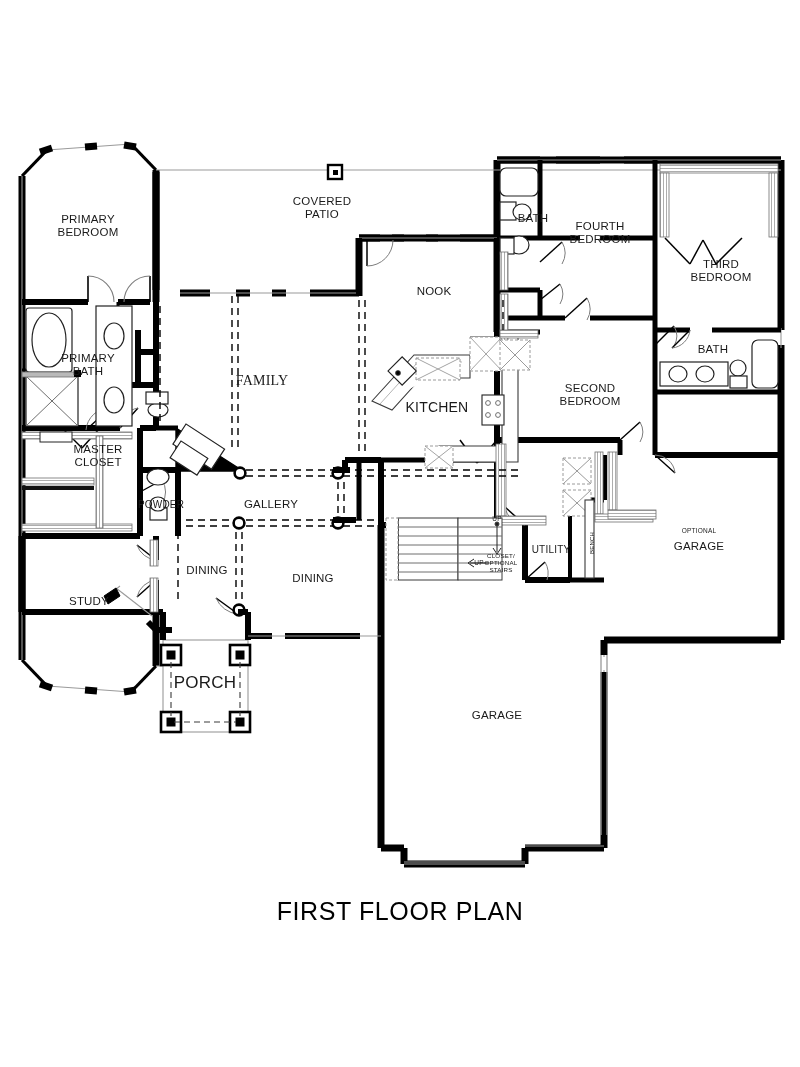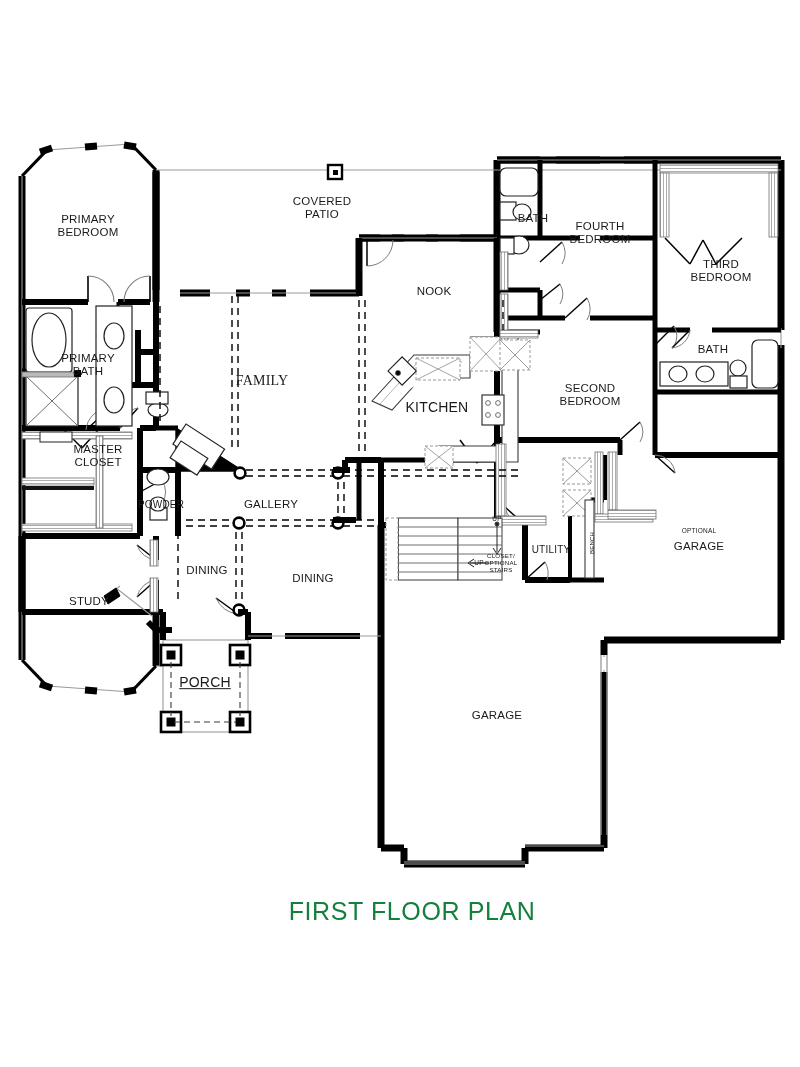--- a/index.html
+++ b/index.html
@@ -2,22 +2,22 @@
 <html><head>
 <meta charset="utf-8">
 <style>
   html,body{margin:0;padding:0;background:#ffffff;}
   body{width:800px;height:1067px;font-family:"Liberation Sans",sans-serif;color:#000;}
   #stage{position:relative;width:800px;height:1067px;overflow:hidden;background:#fff;}
   #plan{position:absolute;left:0;top:0;width:800px;height:1067px;}
   .lbl{position:absolute;text-align:center;line-height:1.12;color:#1a1a1a;
        font-family:"Liberation Sans",sans-serif;white-space:pre;
        transform:translate(-50%,-50%);letter-spacing:.2px;}
-  #title{position:absolute;left:412px;top:911px;transform:translate(-50%,-50%);
-         font-size:25px;letter-spacing:.6px;color:#15803d;white-space:nowrap;}
+  #title{position:absolute;left:400px;top:911px;transform:translate(-50%,-50%);
+         font-size:25px;letter-spacing:.6px;color:#000000;white-space:nowrap;}
   .vert{writing-mode:vertical-rl;transform:translate(-50%,-50%) rotate(180deg);}
 </style>
 </head>
 <body>
 
 <div id="stage">
 
   <svg id="plan" viewBox="0 0 800 1067" xmlns="http://www.w3.org/2000/svg">
     <defs>
 
@@ -577,21 +577,21 @@
       <div class="lbl" style="left: 271px; top: 504px; font-size: 11.5px;">GALLERY</div>
       <div class="lbl" style="left: 551px; top: 536px; font-size: 10px; margin-top: 14px;">UTILITY</div>
       <div class="lbl" style="left: 699px; top: 546px; font-size: 11.5px;">GARAGE</div>
       <div class="lbl" style="left: 699px; top: 531px; font-size: 6.5px;">OPTIONAL</div>
       <div class="lbl" style="left: 207px; top: 570px; font-size: 11.5px;">DINING</div>
       <div class="lbl" style="left: 313px; top: 578px; font-size: 11.5px;">DINING</div>
       <div class="lbl" style="left: 501px; top: 563px; font-size: 6.2px;">CLOSET/
 OPTIONAL
 STAIRS</div>
       <div class="lbl" style="left: 89px; top: 601px; font-size: 11.5px;">STUDY</div>
-      <div class="lbl" style="left: 205px; top: 683px; font-size: 14px; text-decoration: underline;">PORCH</div>
+      <div class="lbl" style="left: 205px; top: 683px; font-size: 17px;">PORCH</div>
       <div class="lbl" style="left: 497px; top: 715px; font-size: 11.5px;">GARAGE</div>
       <div class="lbl vert" style="left: 592px; top: 543px; font-size: 6px;">BENCH</div>
       <div class="lbl" style="left: 497px; top: 519px; font-size: 6.5px;">UP</div>
       <div class="lbl" style="left: 479px; top: 563px; font-size: 6.5px;">UP</div>
     </div>
 
   <div id="title">FIRST FLOOR PLAN</div>
 
 </div>
 

